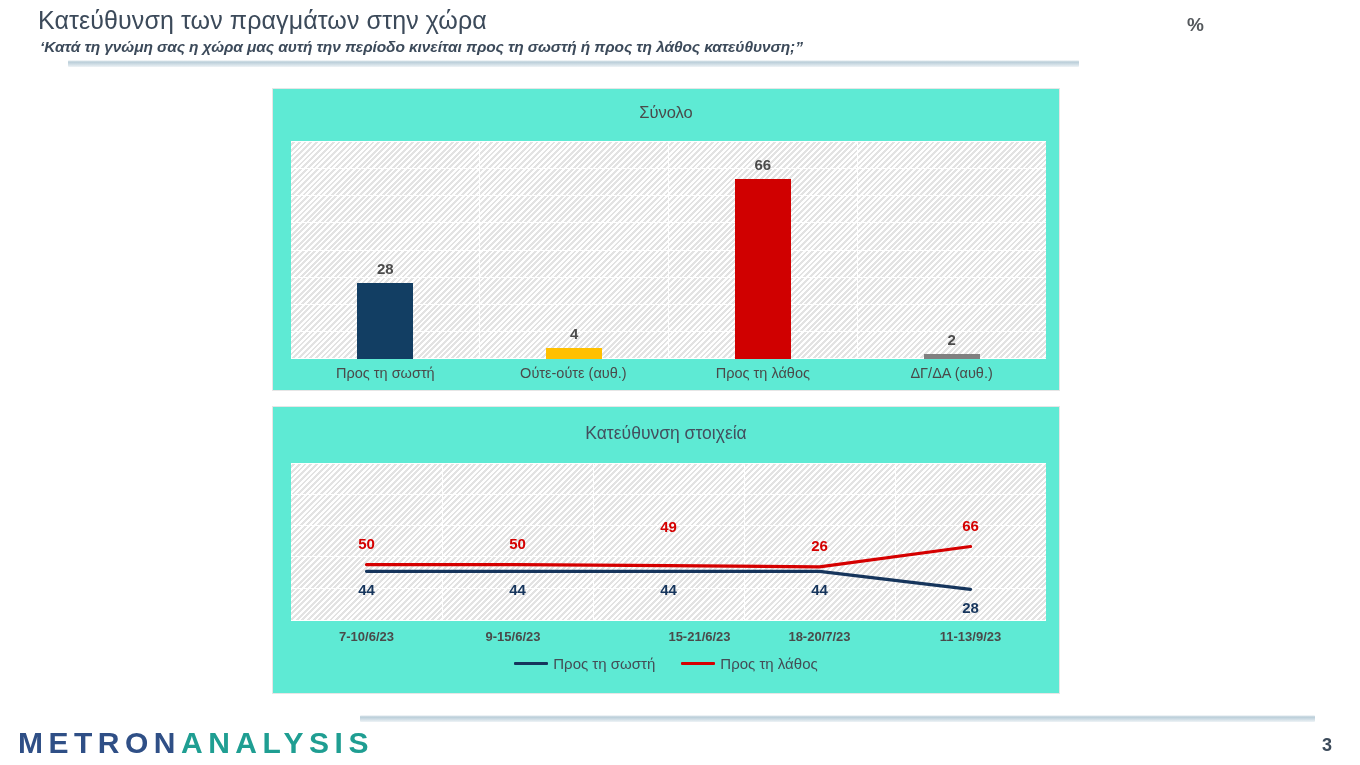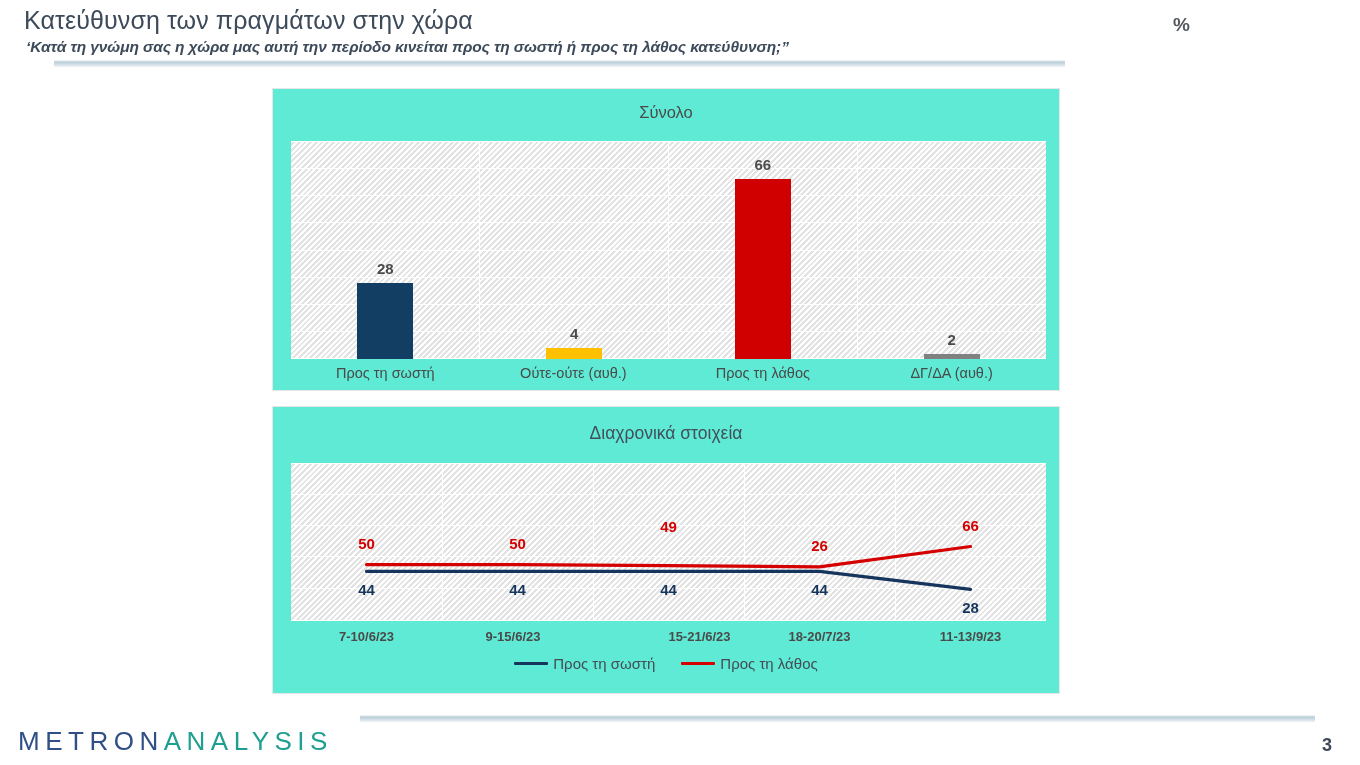--- a/index.html
+++ b/index.html
@@ -15,21 +15,21 @@
   .slide {
     position: relative;
     width: 1360px;
     height: 765px;
     background: #ffffff;
   }
 
   
   .header {
     position: absolute;
-    left: 2px; top: 0;
+    left: 16px; top: 0;
     width: 1220px;
     height: 78px;
   }
   .title {
     position: absolute;
     left: 22px; top: 6px;
     font-size: 25px;
     font-weight: 400;
     color: #3c4a5a;
     letter-spacing: 0.1px;
@@ -183,23 +183,23 @@
     position: absolute;
     left: 360px; top: 715px;
     width: 955px; height: 7px;
     background: linear-gradient(to bottom,
                 #ffffff 0%, #b9cdd8 28%, #cfdde5 60%, #eef3f6 100%);
     border-radius: 1px;
   }
   .logo {
     position: absolute;
     left: 18px; top: 726px;
-    font-size: 26px;
+    font-size: 30px;
     letter-spacing: 5.5px;
-    font-weight: 400;
+    font-weight: 700;
     white-space: nowrap;
     text-align: right;
   }
   .logo .metron  { color: #2f4f86; }
   .logo .analysis { color: #1f9e92; }
 
   .page-no {
     position: absolute;
     right: 28px; top: 735px;
     font-size: 18px;
@@ -260,21 +260,21 @@
 
     <div id="bar-cats">
         <div class="cat-label" style="left: 18px; width: 188.75px;">Προς τη σωστή</div>
         <div class="cat-label" style="left: 206px; width: 188.75px;">Ούτε-ούτε (αυθ.)</div>
         <div class="cat-label" style="left: 395.5px; width: 188.75px;">Προς τη λάθος</div>
         <div class="cat-label" style="left: 584.25px; width: 188.75px;">ΔΓ/ΔΑ (αυθ.)</div>
       </div>
   </div>
 
   <div class="chart-card" id="line-card">
-    <div class="chart-title">Διαχρονικά στοιχεία</div>
+    <div class="chart-title">Κατεύθυνση στοιχεία</div>
 
     <div class="plot" id="line-plot">
       <div class="gridline-h" style="top:0px"></div>
       <div class="gridline-h" style="top:31px"></div>
       <div class="gridline-h" style="top:62px"></div>
       <div class="gridline-h" style="top:93px"></div>
       <div class="gridline-h" style="top:125px"></div>
       <div class="gridline-h" style="top:157px"></div>
       <div class="gridline-v" style="left:151px"></div>
       <div class="gridline-v" style="left:302px"></div>

